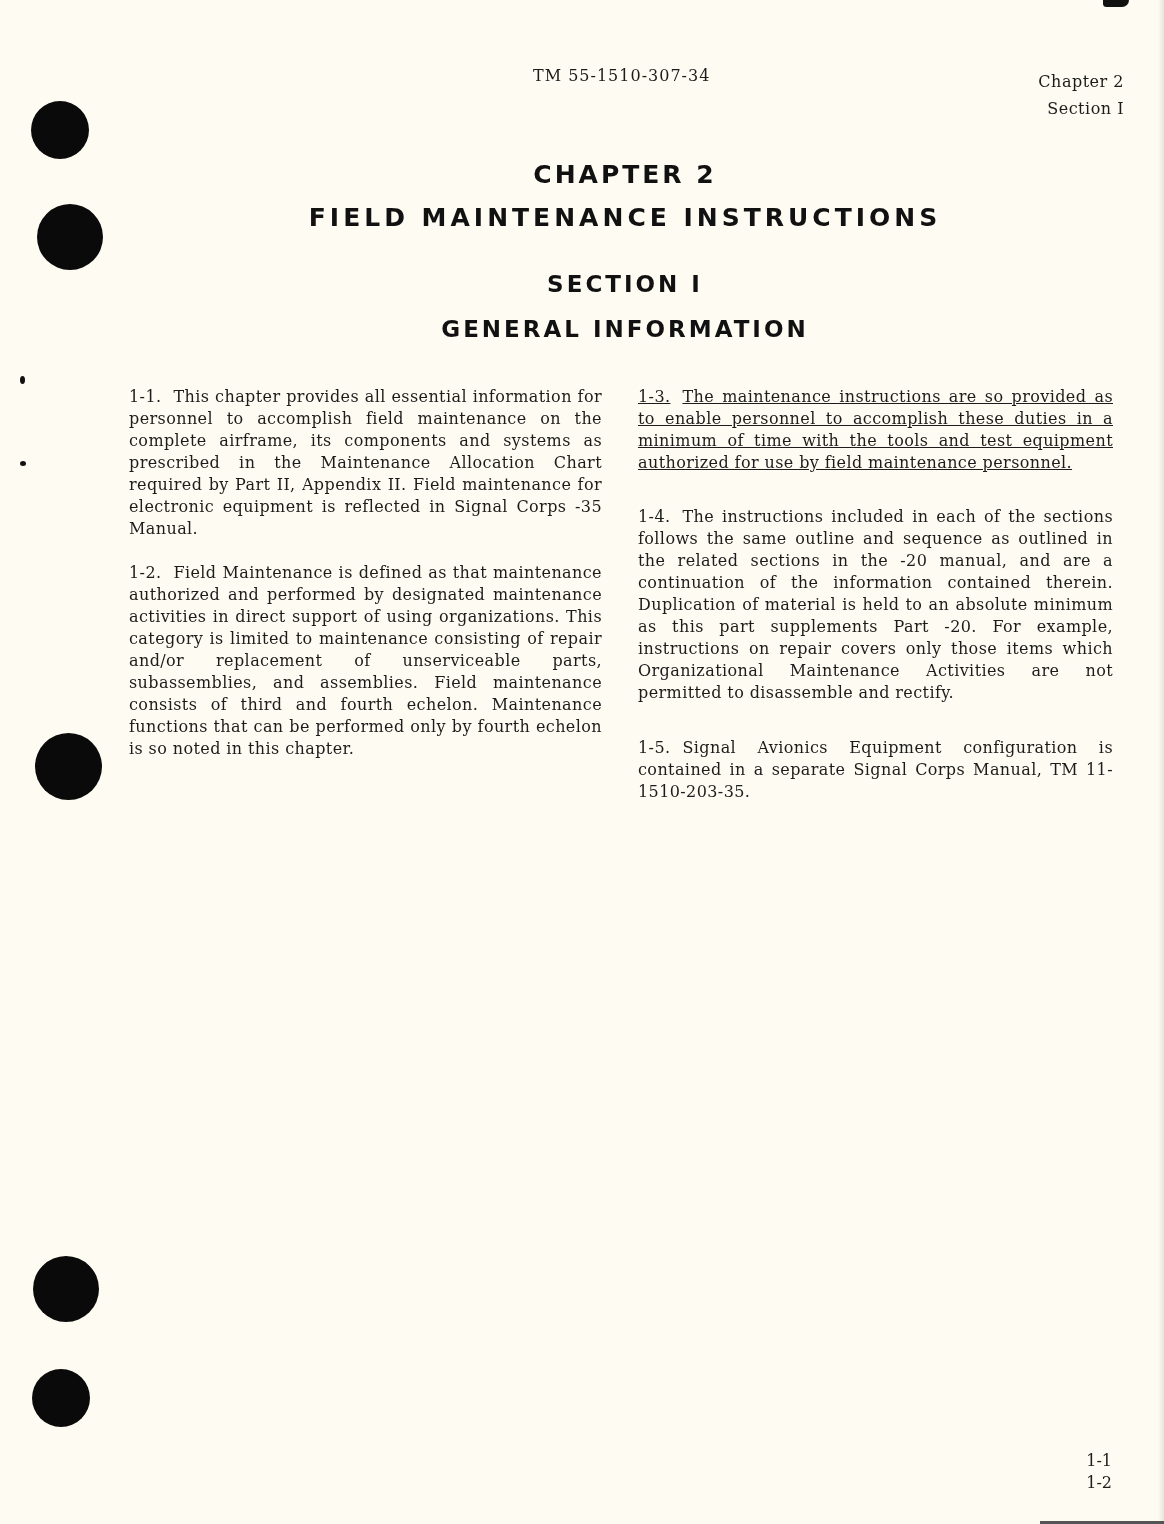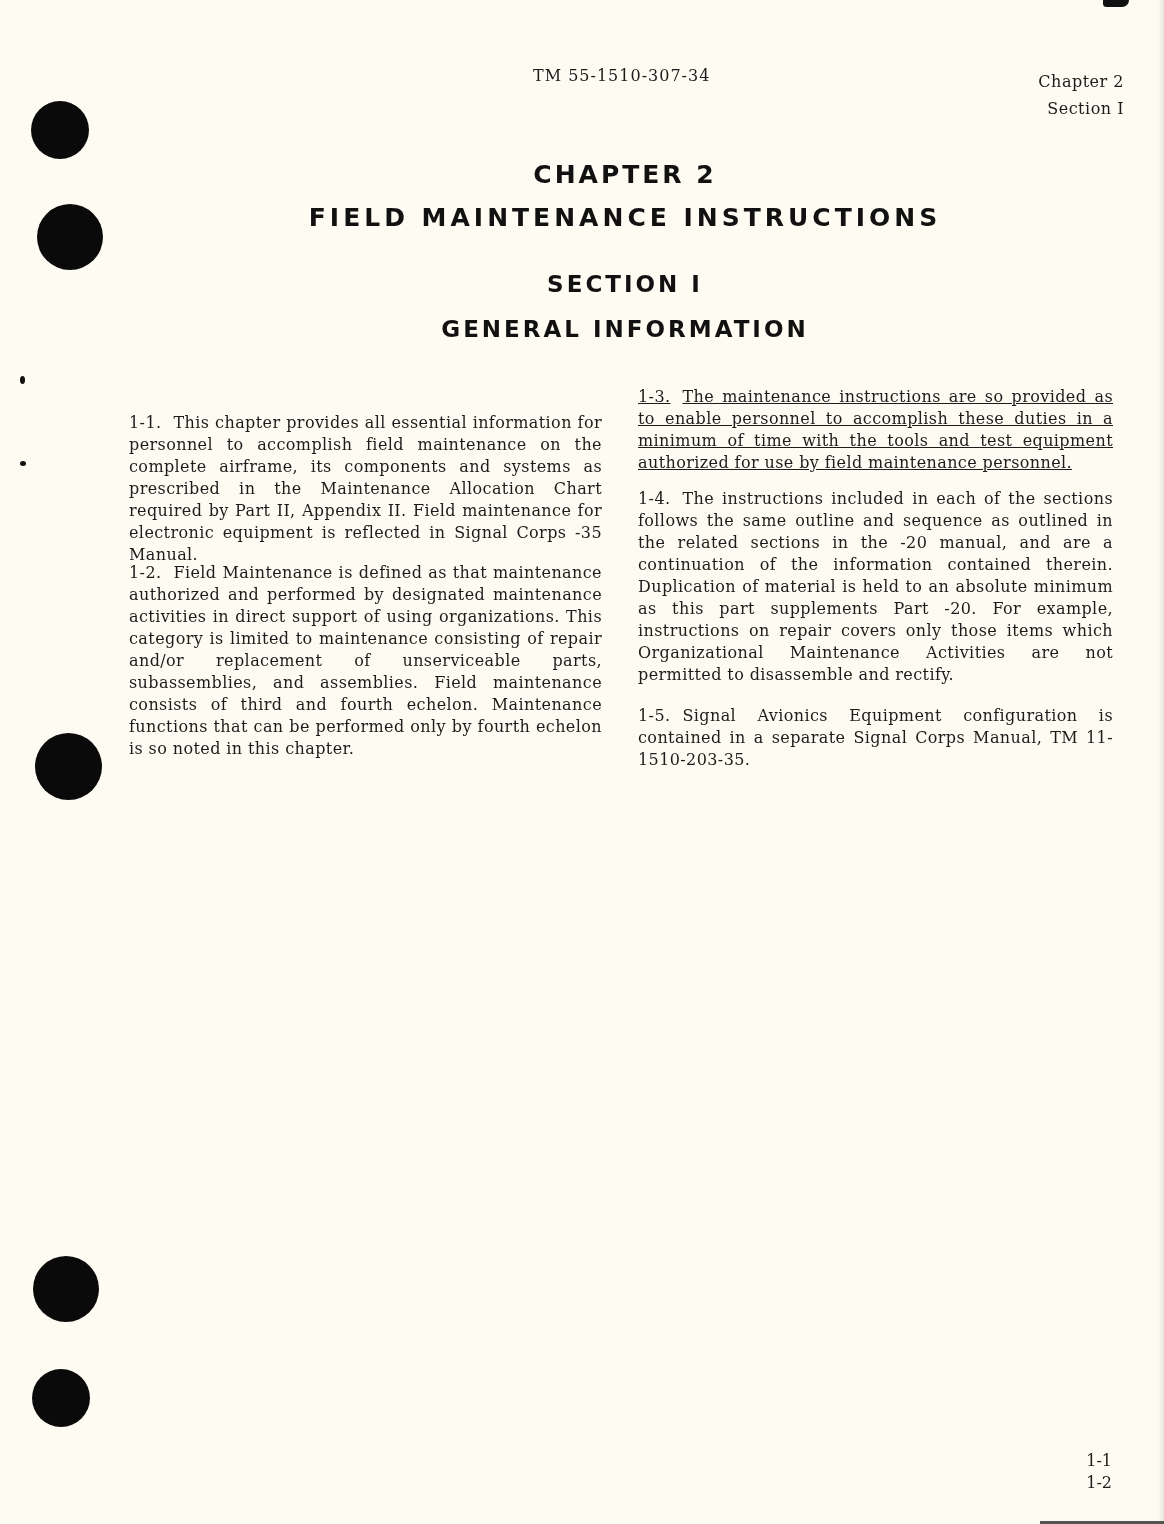--- a/index.html
+++ b/index.html
@@ -91,22 +91,22 @@
       text-align: justify;
       letter-spacing: 0.4px;
     }
     .col-left { left: 129px; width: 473px; }
     .col-right { left: 638px; width: 475px; }
     .para { margin: 0; }
     .para .num { margin-right: 12px; }
     .p11 { position: absolute; top: 386px; }
     .p12 { position: absolute; top: 562px; }
     .p13 { position: absolute; top: 386px; }
-    .p14 { position: absolute; top: 488px; }
-    .p15 { position: absolute; top: 705px; }
+    .p14 { position: absolute; top: 506px; }
+    .p15 { position: absolute; top: 737px; }
     .footer {
       position: absolute;
       right: 52px;
       top: 1450px;
       font-size: 16px;
       line-height: 22px;
     }
   </style>
 </head>
 <body>
@@ -131,21 +131,21 @@
     <div>Chapter 2</div>
     <div>Section I</div>
   </div>
 
   <div class="title t-chapter">CHAPTER 2</div>
   <div class="title t-field">FIELD MAINTENANCE INSTRUCTIONS</div>
   <div class="title t-section">SECTION I</div>
   <div class="title t-general">GENERAL INFORMATION</div>
 
   <div class="col col-left">
-    <p class="para p11" style="width:473px;margin-top:26px;">
+    <p class="para p11" style="width:473px;">
       <span class="num">1-1.</span><span>This chapter provides all essential information for personnel to accomplish field maintenance on the complete airframe, its components and systems as prescribed in the Maintenance Allocation Chart required by Part II, Appendix II. Field maintenance for electronic equipment is reflected in Signal Corps -35 Manual.</span>
     </p>
     <p class="para p12" style="width:473px;">
       <span class="num">1-2.</span><span>Field Maintenance is defined as that maintenance authorized and performed by designated maintenance activities in direct support of using organizations. This category is limited to maintenance consisting of repair and/or replacement of unserviceable parts, subassemblies, and assemblies. Field maintenance consists of third and fourth echelon. Maintenance functions that can be performed only by fourth echelon is so noted in this chapter.</span>
     </p>
   </div>
 
   <div class="col col-right">
     <p class="para p13" style="width:475px;text-decoration:underline;">
       <span class="num">1-3.</span><span>The maintenance instructions are so provided as to enable personnel to accomplish these duties in a minimum of time with the tools and test equipment authorized for use by field maintenance personnel.</span>

